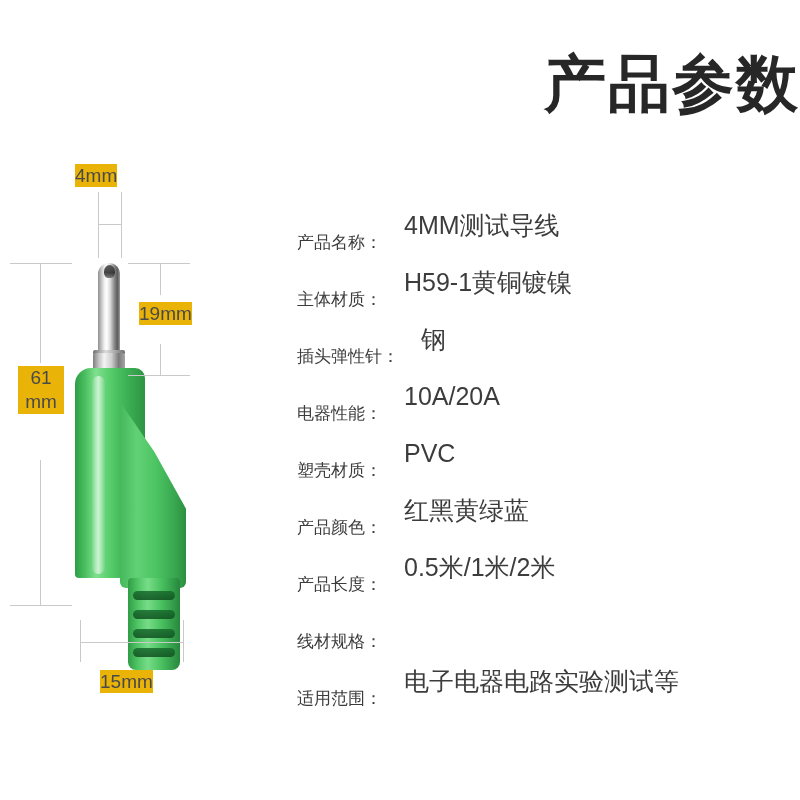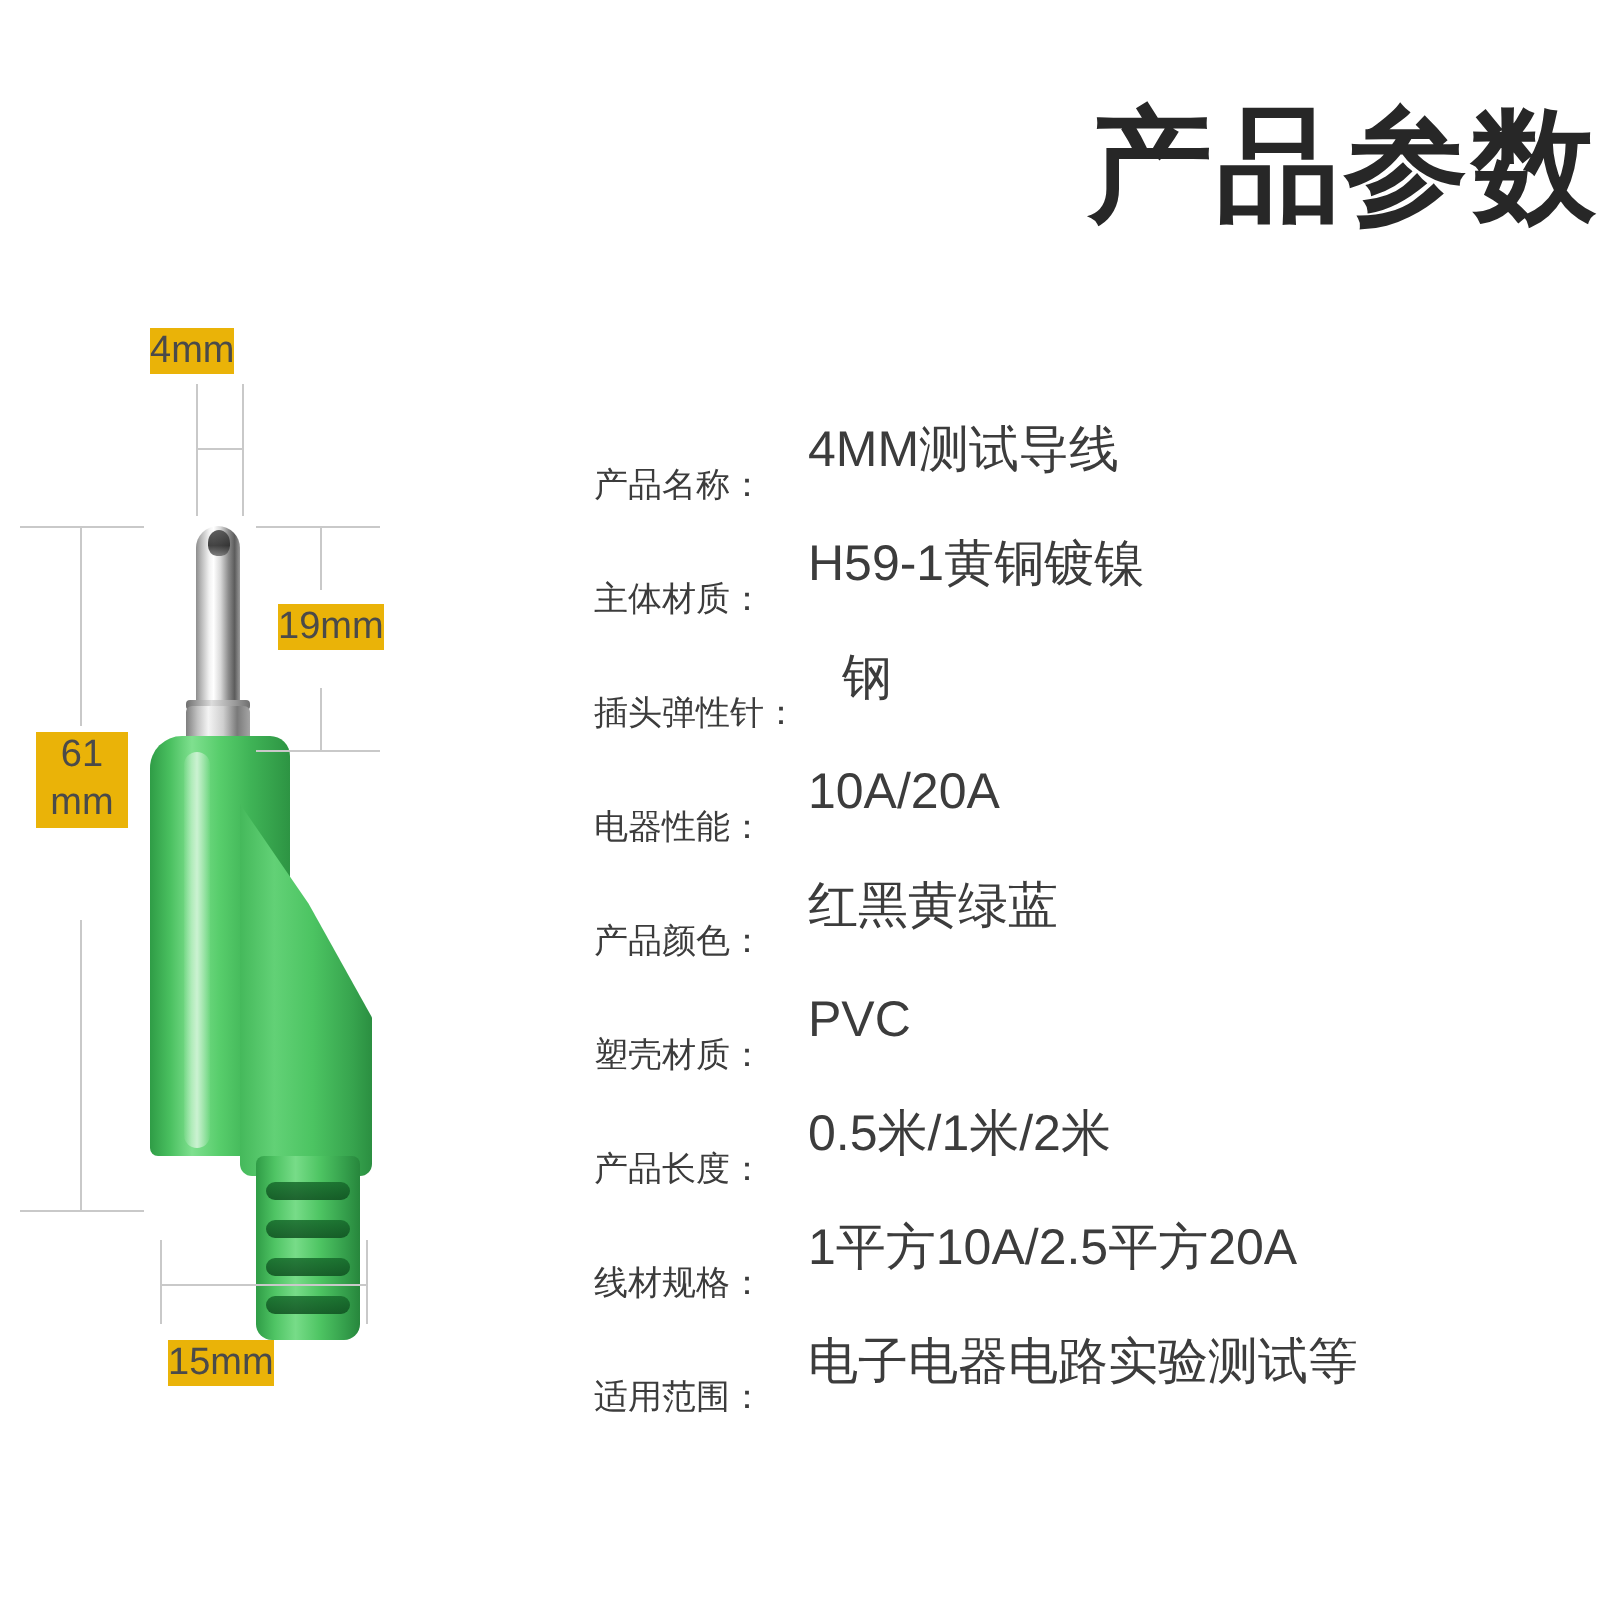--- a/index.html
+++ b/index.html
@@ -266,53 +266,52 @@
 
   <div class="dim-line-h" style="left:10px; top:113px; width:62px;"></div>
   <div class="dim-line-h" style="left:10px; top:455px; width:62px;"></div>
   <div class="dim-line-v" style="left:40px; top:113px; height:100px;"></div>
   <div class="dim-line-v" style="left:40px; top:310px; height:146px;"></div>
   <div class="dim-label stacked" style="left:18px; top:216px; width:46px;"><span>61</span><br><span>mm</span></div>
 
   <div class="dim-line-v" style="left:80px;  top:470px; height:42px;"></div>
   <div class="dim-line-v" style="left:183px; top:470px; height:42px;"></div>
   <div class="dim-line-h" style="left:80px;  top:492px; width:104px;"></div>
-  <div class="dim-label" style="left:84px; top:520px;">15mm</div>
+  <div class="dim-label" style="left:100px; top:520px;">15mm</div>
 </div>
 
 <div class="spec-list">
   <div class="spec-row">
     <span class="spec-label">产品名称：</span>
     <span class="spec-value">4MM测试导线</span>
   </div>
   <div class="spec-row">
     <span class="spec-label">主体材质：</span>
     <span class="spec-value">H59-1黄铜镀镍</span>
   </div>
   <div class="spec-row">
     <span class="spec-label">插头弹性针：</span>
     <span class="spec-value">钢</span>
   </div>
   <div class="spec-row">
     <span class="spec-label">电器性能：</span>
     <span class="spec-value">10A/20A</span>
   </div>
   <div class="spec-row">
+    <span class="spec-label">塑壳材质：</span>
+    <span class="spec-value">PVC</span>
+  </div>
+  <div class="spec-row">
     <span class="spec-label">产品颜色：</span>
     <span class="spec-value">红黑黄绿蓝</span>
   </div>
   <div class="spec-row">
-    <span class="spec-label">塑壳材质：</span>
-    <span class="spec-value">PVC</span>
-  </div>
-  <div class="spec-row">
     <span class="spec-label">产品长度：</span>
     <span class="spec-value">0.5米/1米/2米</span>
   </div>
   <div class="spec-row">
     <span class="spec-label">线材规格：</span>
-    <span class="spec-value">1平方10A/2.5平方20A</span>
   </div>
   <div class="spec-row">
     <span class="spec-label">适用范围：</span>
     <span class="spec-value">电子电器电路实验测试等</span>
   </div>
 </div>
 
 </body></html>

